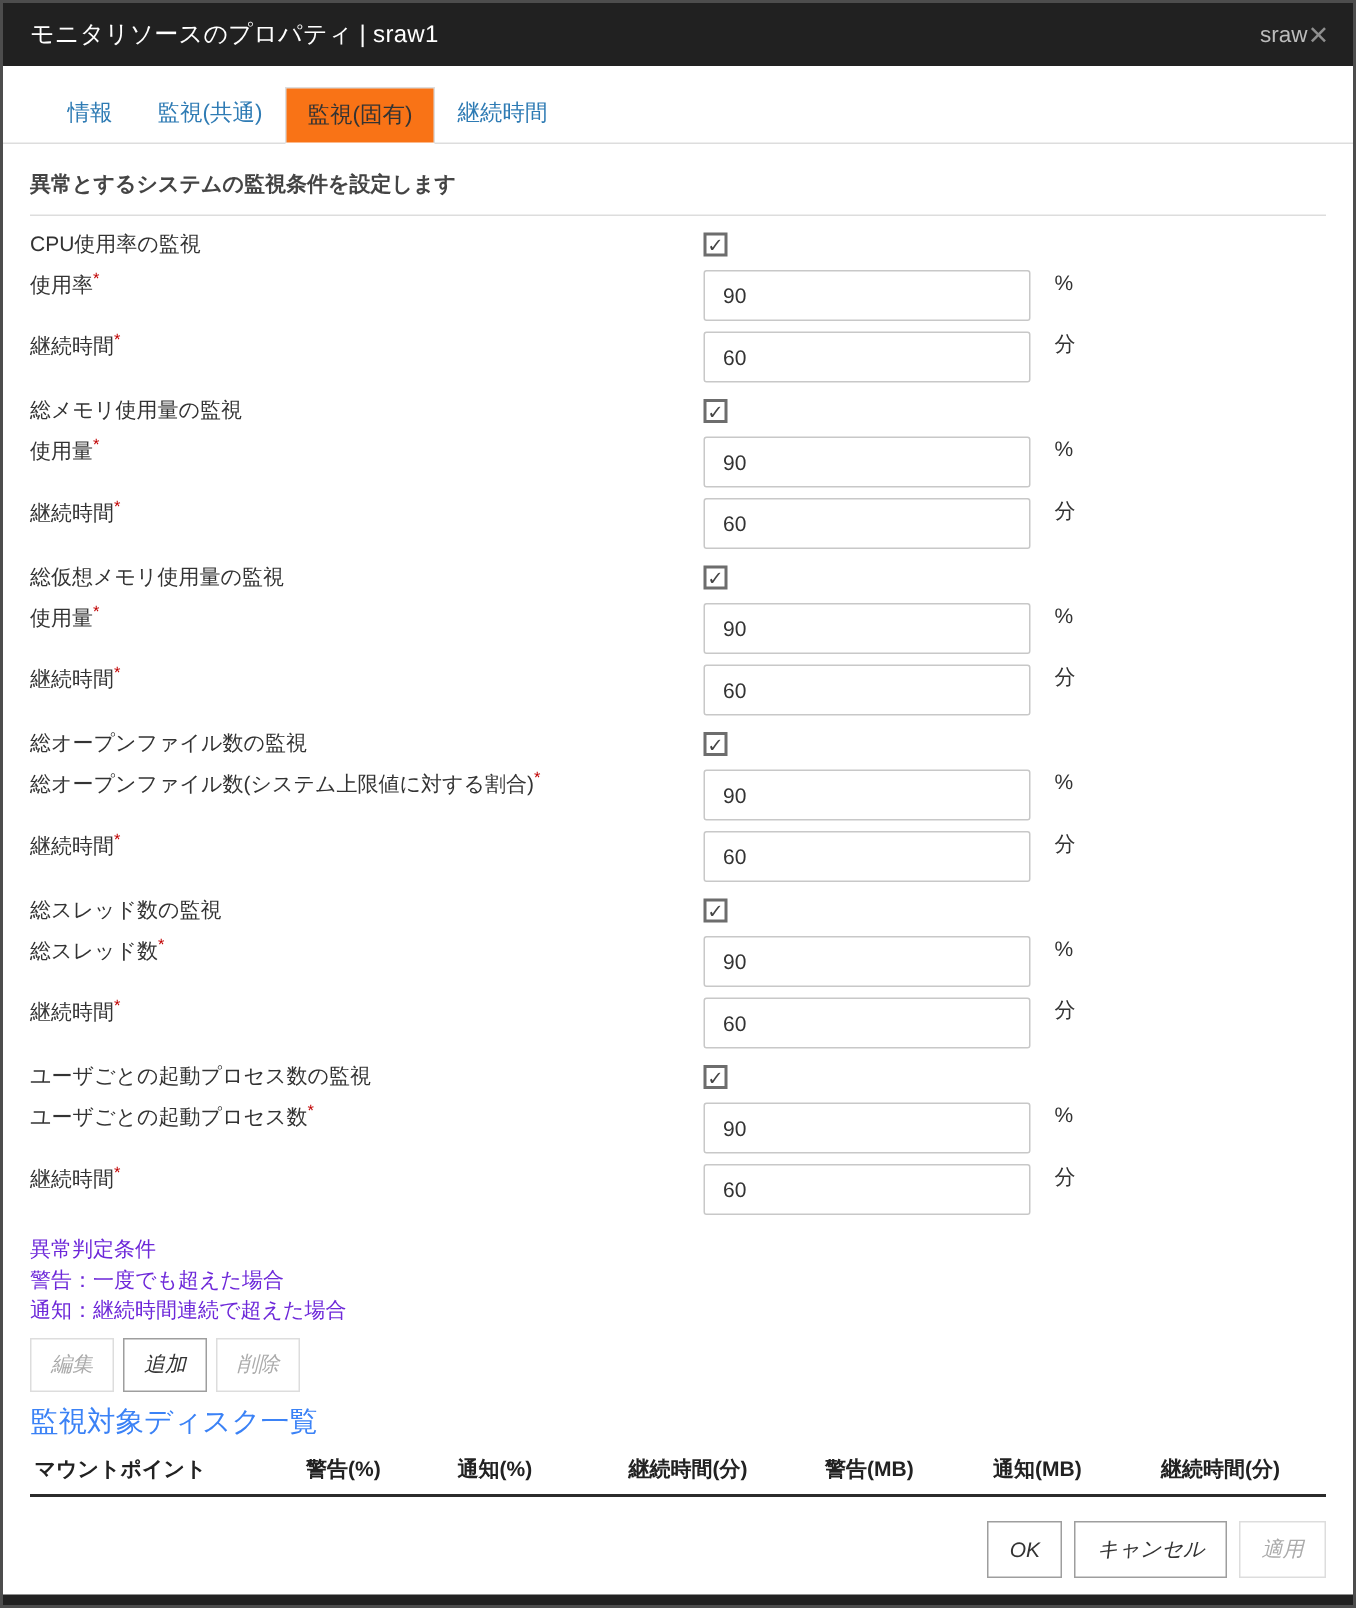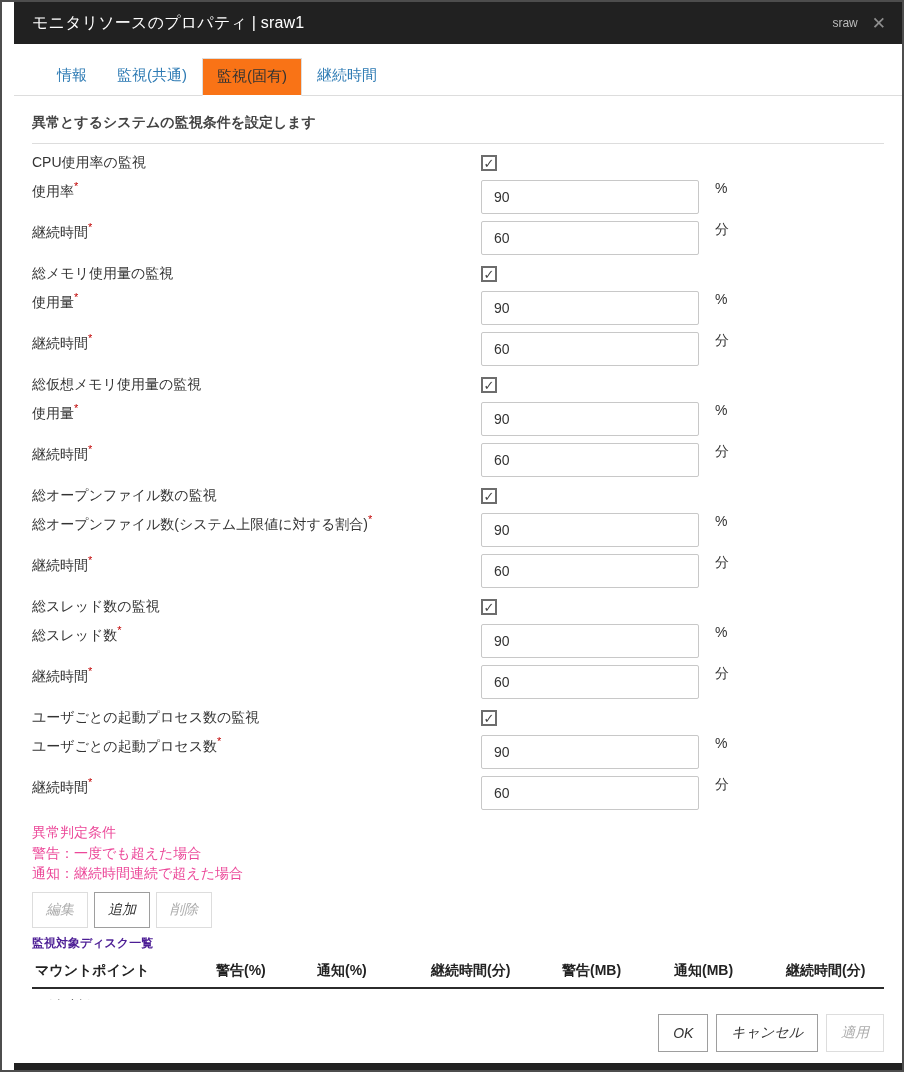--- a/index.html
+++ b/index.html
@@ -8,32 +8,31 @@
     font-family:"Liberation Sans","DejaVu Sans",sans-serif;
     background:#fff;
     color:#333;
   }
   .dialog {
     width:904px; height:1072px;
     border:2px solid #4d4d4d;
     background:#fff;
     display:flex; flex-direction:column;
     overflow:hidden;
-    padding-left:12px;
   }
   
   .titlebar {
     background:#212121; color:#fff;
     height:42px; flex:0 0 42px;
     display:flex; align-items:center;
     padding:0 16px 0 18px;
   }
   .titlebar .title { font-size:16px; font-weight:400; letter-spacing:.2px; }
   .titlebar .spacer { flex:1; }
-  .titlebar .win-label { color:#bcbcbc; font-size:12px; margin-right:14px; }
+  .titlebar .win-label { color:#bcbcbc; font-size:15px; }
   .titlebar .close { color:#8f8f8f; font-size:17px; font-weight:700; cursor:pointer; line-height:1; }
   
   .tabbar {
     margin-top:13px;
     padding-left:28px;
     border-bottom:1px solid #ddd;
     display:flex; align-items:flex-end;
     flex:0 0 auto;
   }
   .tab {
@@ -75,37 +74,37 @@
   }
   .text-input {
     width:218px; height:34px;
     border:1px solid #c8c8c8; border-radius:2px;
     font-size:14px; color:#333;
     padding:0 12px;
     font-family:"Liberation Sans","DejaVu Sans",sans-serif;
     background:#fff;
   }
   .unit { font-size:14px; color:#333; margin-left:16px; }
-  .judgement { margin-top:12px; font-size:14px; color:#ec4899; line-height:20.5px; }
+  .judgement { margin-top:12px; font-size:14px; color:#6d28d9; line-height:20.5px; }
   
   .btn {
     display:inline-block;
     background:#fff;
     border:1px solid #9e9e9e;
     color:#333;
     font-size:14px;
     padding:8px 13px;
     cursor:pointer;
     font-family:"Liberation Sans","DejaVu Sans",sans-serif;
     font-style:italic;
   }
   .btn.disabled { border-color:#ddd; color:#ababab; cursor:default; }
   .action-row { margin-top:8px; display:flex; gap:6px; }
   
-  .disk-list-title { margin-top:7px; font-size:12px; color:#4c1d95;font-weight:bold; }
+  .disk-list-title { margin-top:7px; font-size:19px; color:#3b82f6; }
   .disk-table { width:100%; margin-top:6px; }
   .disk-head {
     display:flex;
     font-size:14px; font-weight:700; color:#222;
     padding:4px 0 7px 3px;
     border-bottom:2px solid #2b2b2b;
   }
   .disk-head .col-0 { flex:0 0 181px; }
   .disk-head .col-1 { flex:0 0 101px; }
   .disk-head .col-2 { flex:0 0 114px; }

